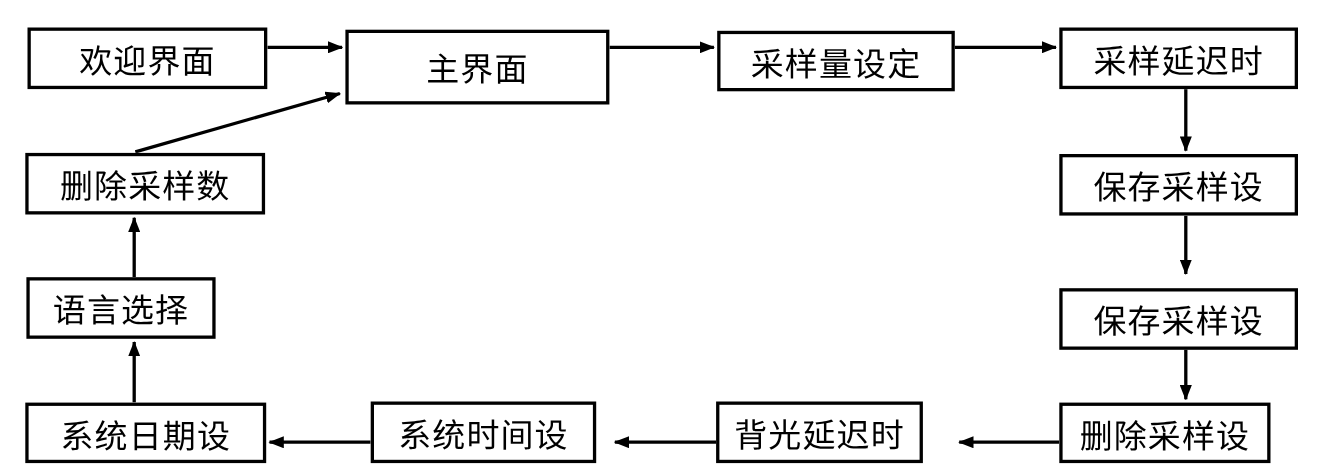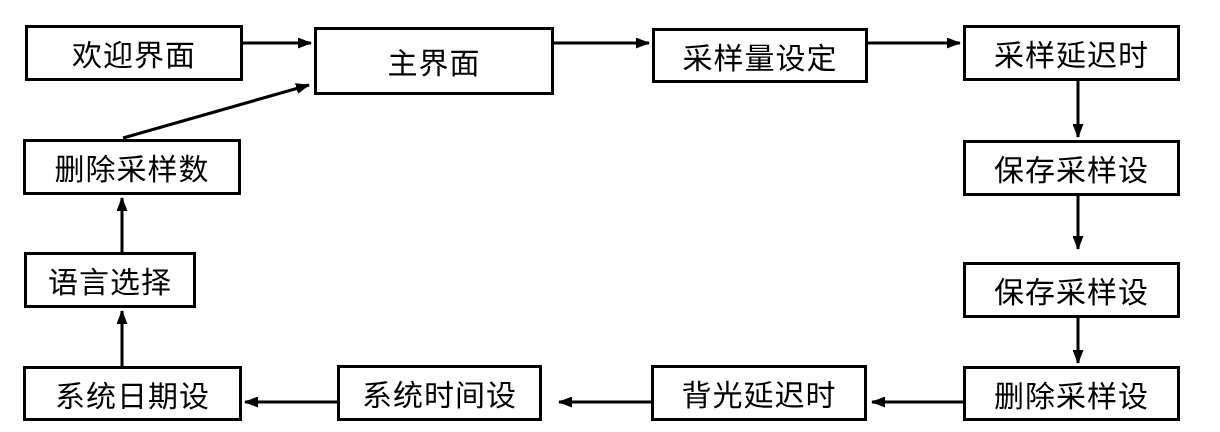--- a/index.html
+++ b/index.html
@@ -78,24 +78,24 @@
       </div>
       <div class="flow-node" style="left: 963px; top: 25px; width: 217px; height: 56px;">
         <span>采样延迟时</span>
       </div>
       <div class="flow-node" style="left: 963px; top: 140px; width: 217px; height: 56px;">
         <span>保存采样设</span>
       </div>
       <div class="flow-node" style="left: 963px; top: 252px; width: 217px; height: 56px; margin-top: 10px;">
         <span>保存采样设</span>
       </div>
-      <div class="flow-node" style="left: 963px; top: 366px; width: 217px; height: 55px;">
+      <div class="flow-node" style="left: 963px; top: 366px; width: 192px; height: 55px;">
         <span>删除采样设</span>
       </div>
-      <div class="flow-node" style="left: 651px; top: 365px; width: 216px; height: 56px;">
+      <div class="flow-node" style="left: 651px; top: 365px; width: 188px; height: 56px;">
         <span>背光延迟时</span>
       </div>
       <div class="flow-node" style="left: 337px; top: 365px; width: 205px; height: 56px;">
         <span>系统时间设</span>
       </div>
       <div class="flow-node" style="left: 23px; top: 366px; width: 219px; height: 55px; font-family: Liberation Serif, serif;">
         <span>系统日期设</span>
       </div>
       <div class="flow-node" style="left: 24px; top: 252px; width: 172px; height: 56px;">
         <span>语言选择</span>

